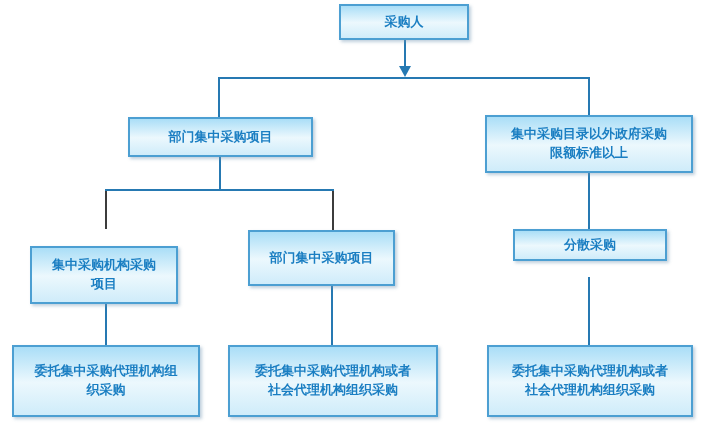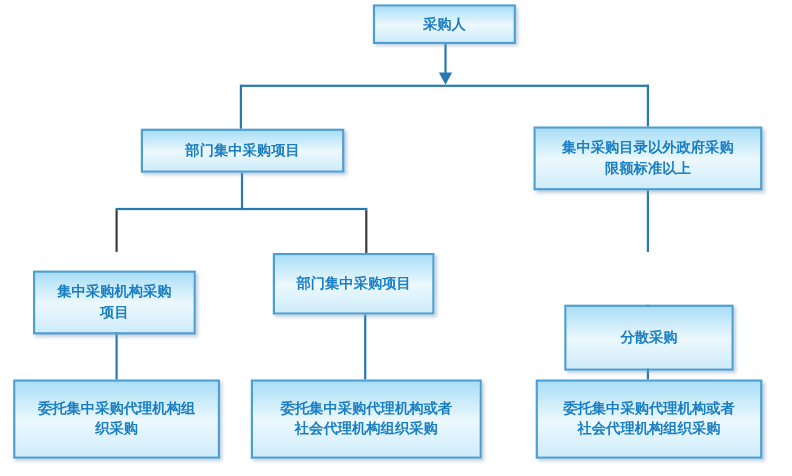--- a/index.html
+++ b/index.html
@@ -75,21 +75,21 @@
   <div class="node" style="left:128px; top:117px; width:185px; height:40px;">部门集中采购项目</div>
 
   <div class="node" style="left:485px; top:115px; width:208px; height:58px;">集中采购目录以外政府采购
 限额标准以上</div>
 
   <div class="node" style="left:30px; top:246px; width:148px; height:58px;">集中采购机构采购
 项目</div>
 
   <div class="node" style="left:248px; top:230px; width:147px; height:56px;">部门集中采购项目</div>
 
-  <div class="node" style="left:513px; top:229px; width:154px; height:60px;margin-top:48px;">分散采购</div>
+  <div class="node" style="left:513px; top:229px; width:154px; height:32px;">分散采购</div>
 
   <div class="node" style="left:12px; top:345px; width:188px; height:72px;">委托集中采购代理机构组
 织采购</div>
 
   <div class="node" style="left:228px; top:345px; width:210px; height:72px;">委托集中采购代理机构或者
 社会代理机构组织采购</div>
 
   <div class="node" style="left:487px; top:345px; width:206px; height:72px;">委托集中采购代理机构或者
 社会代理机构组织采购</div>
 

